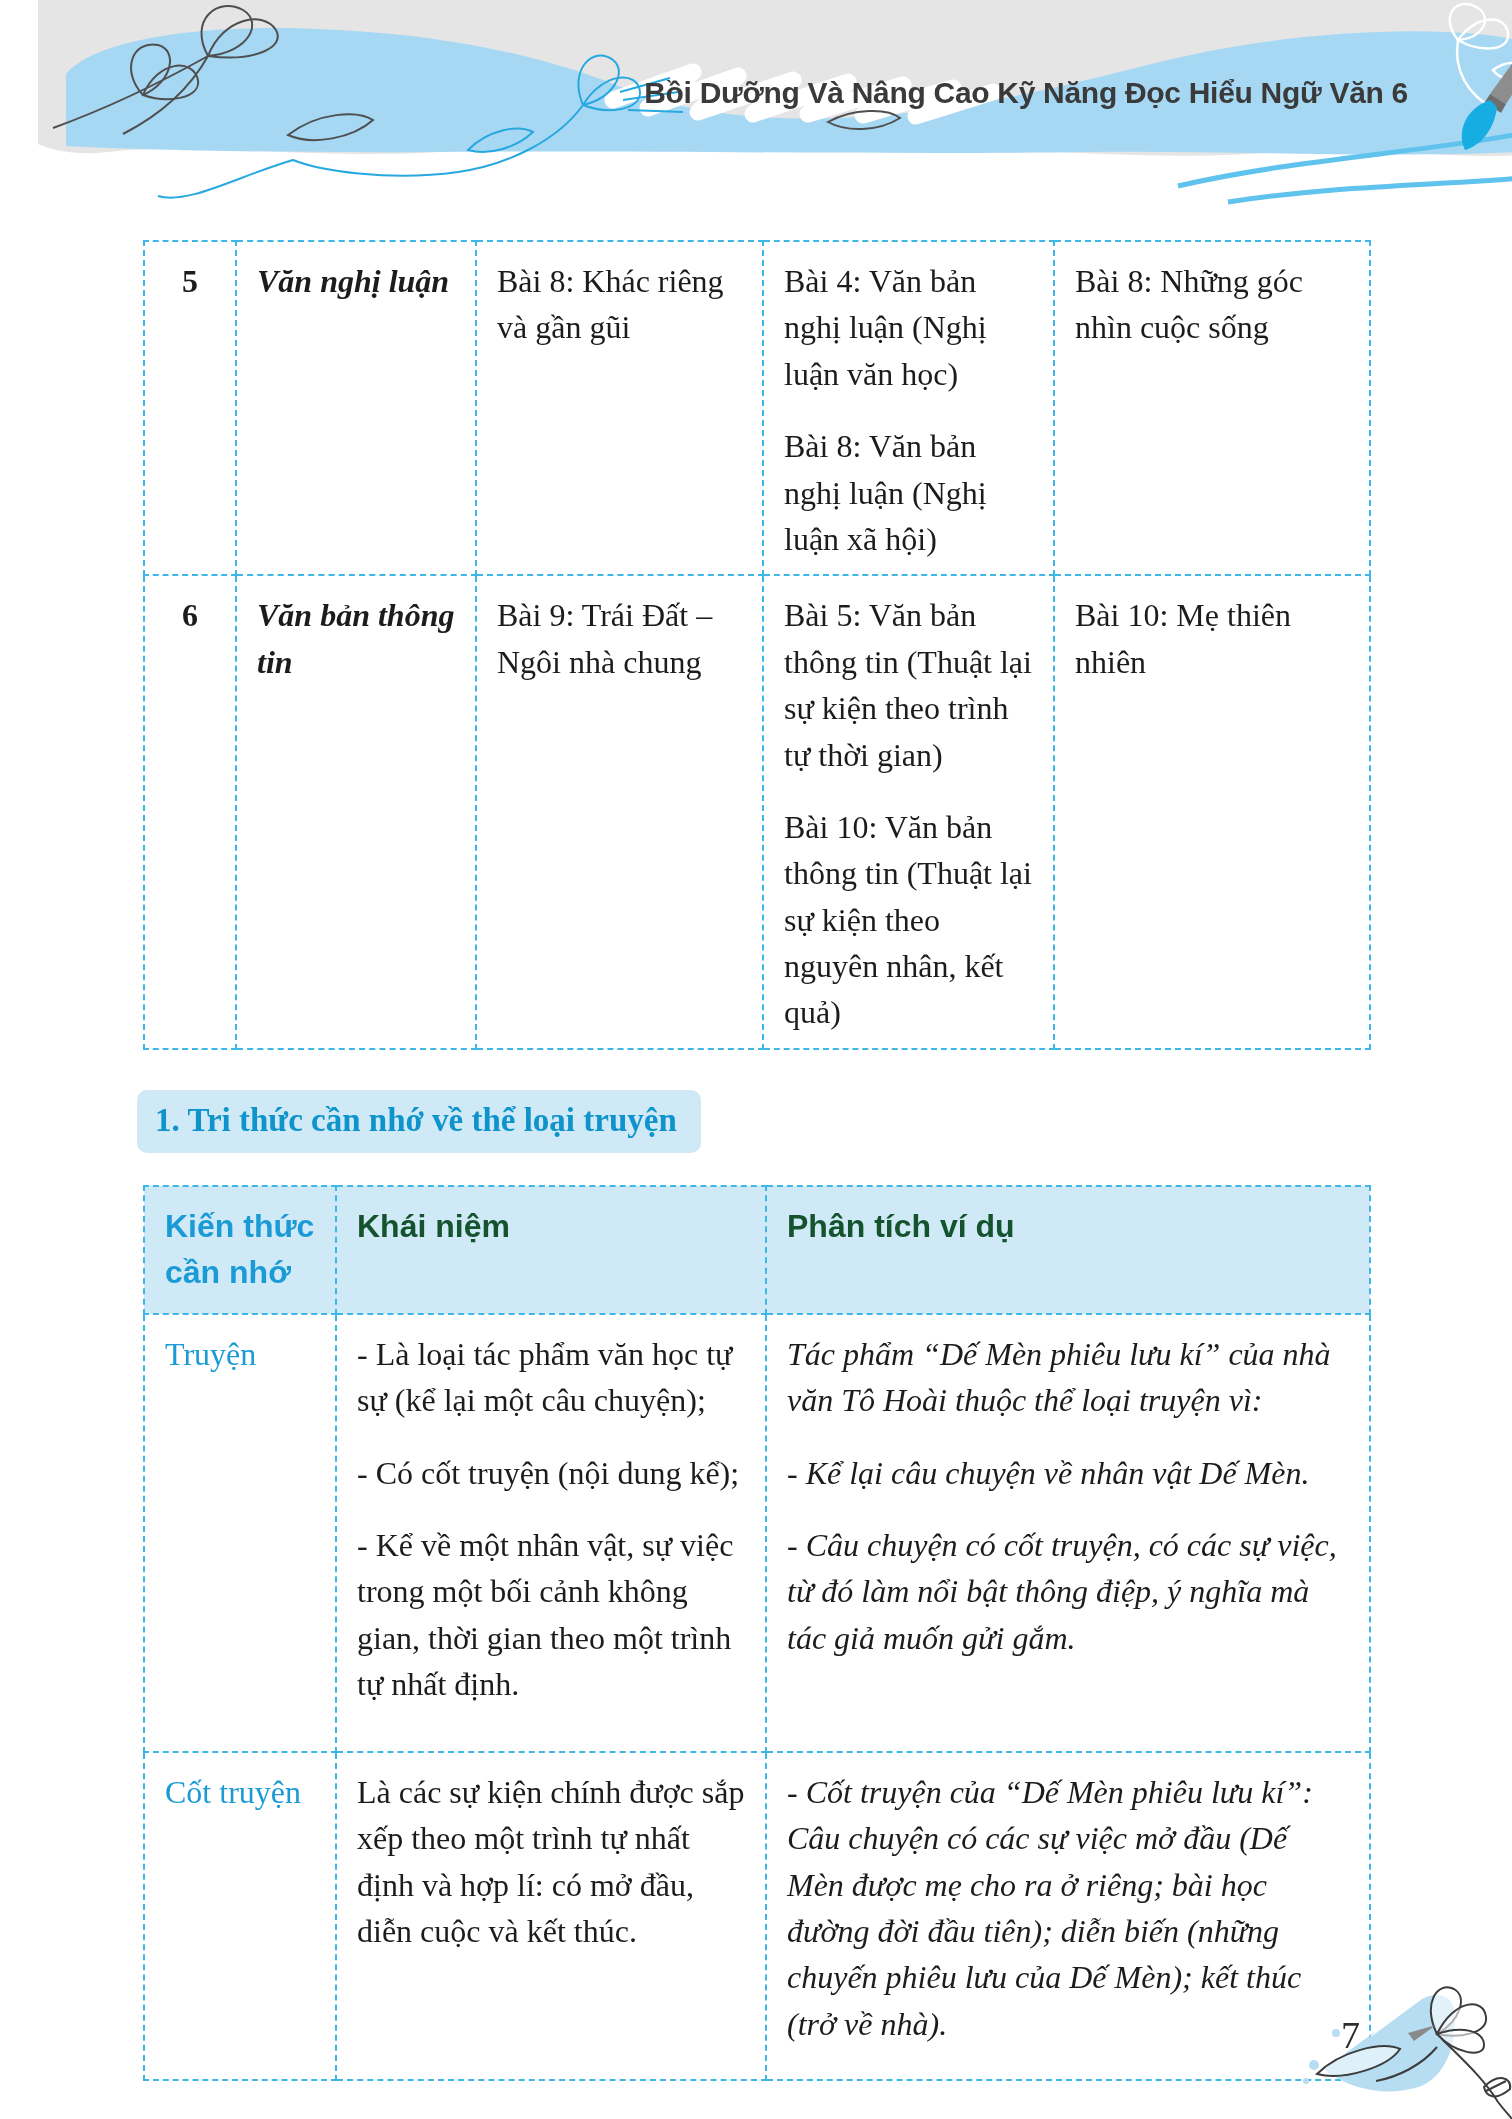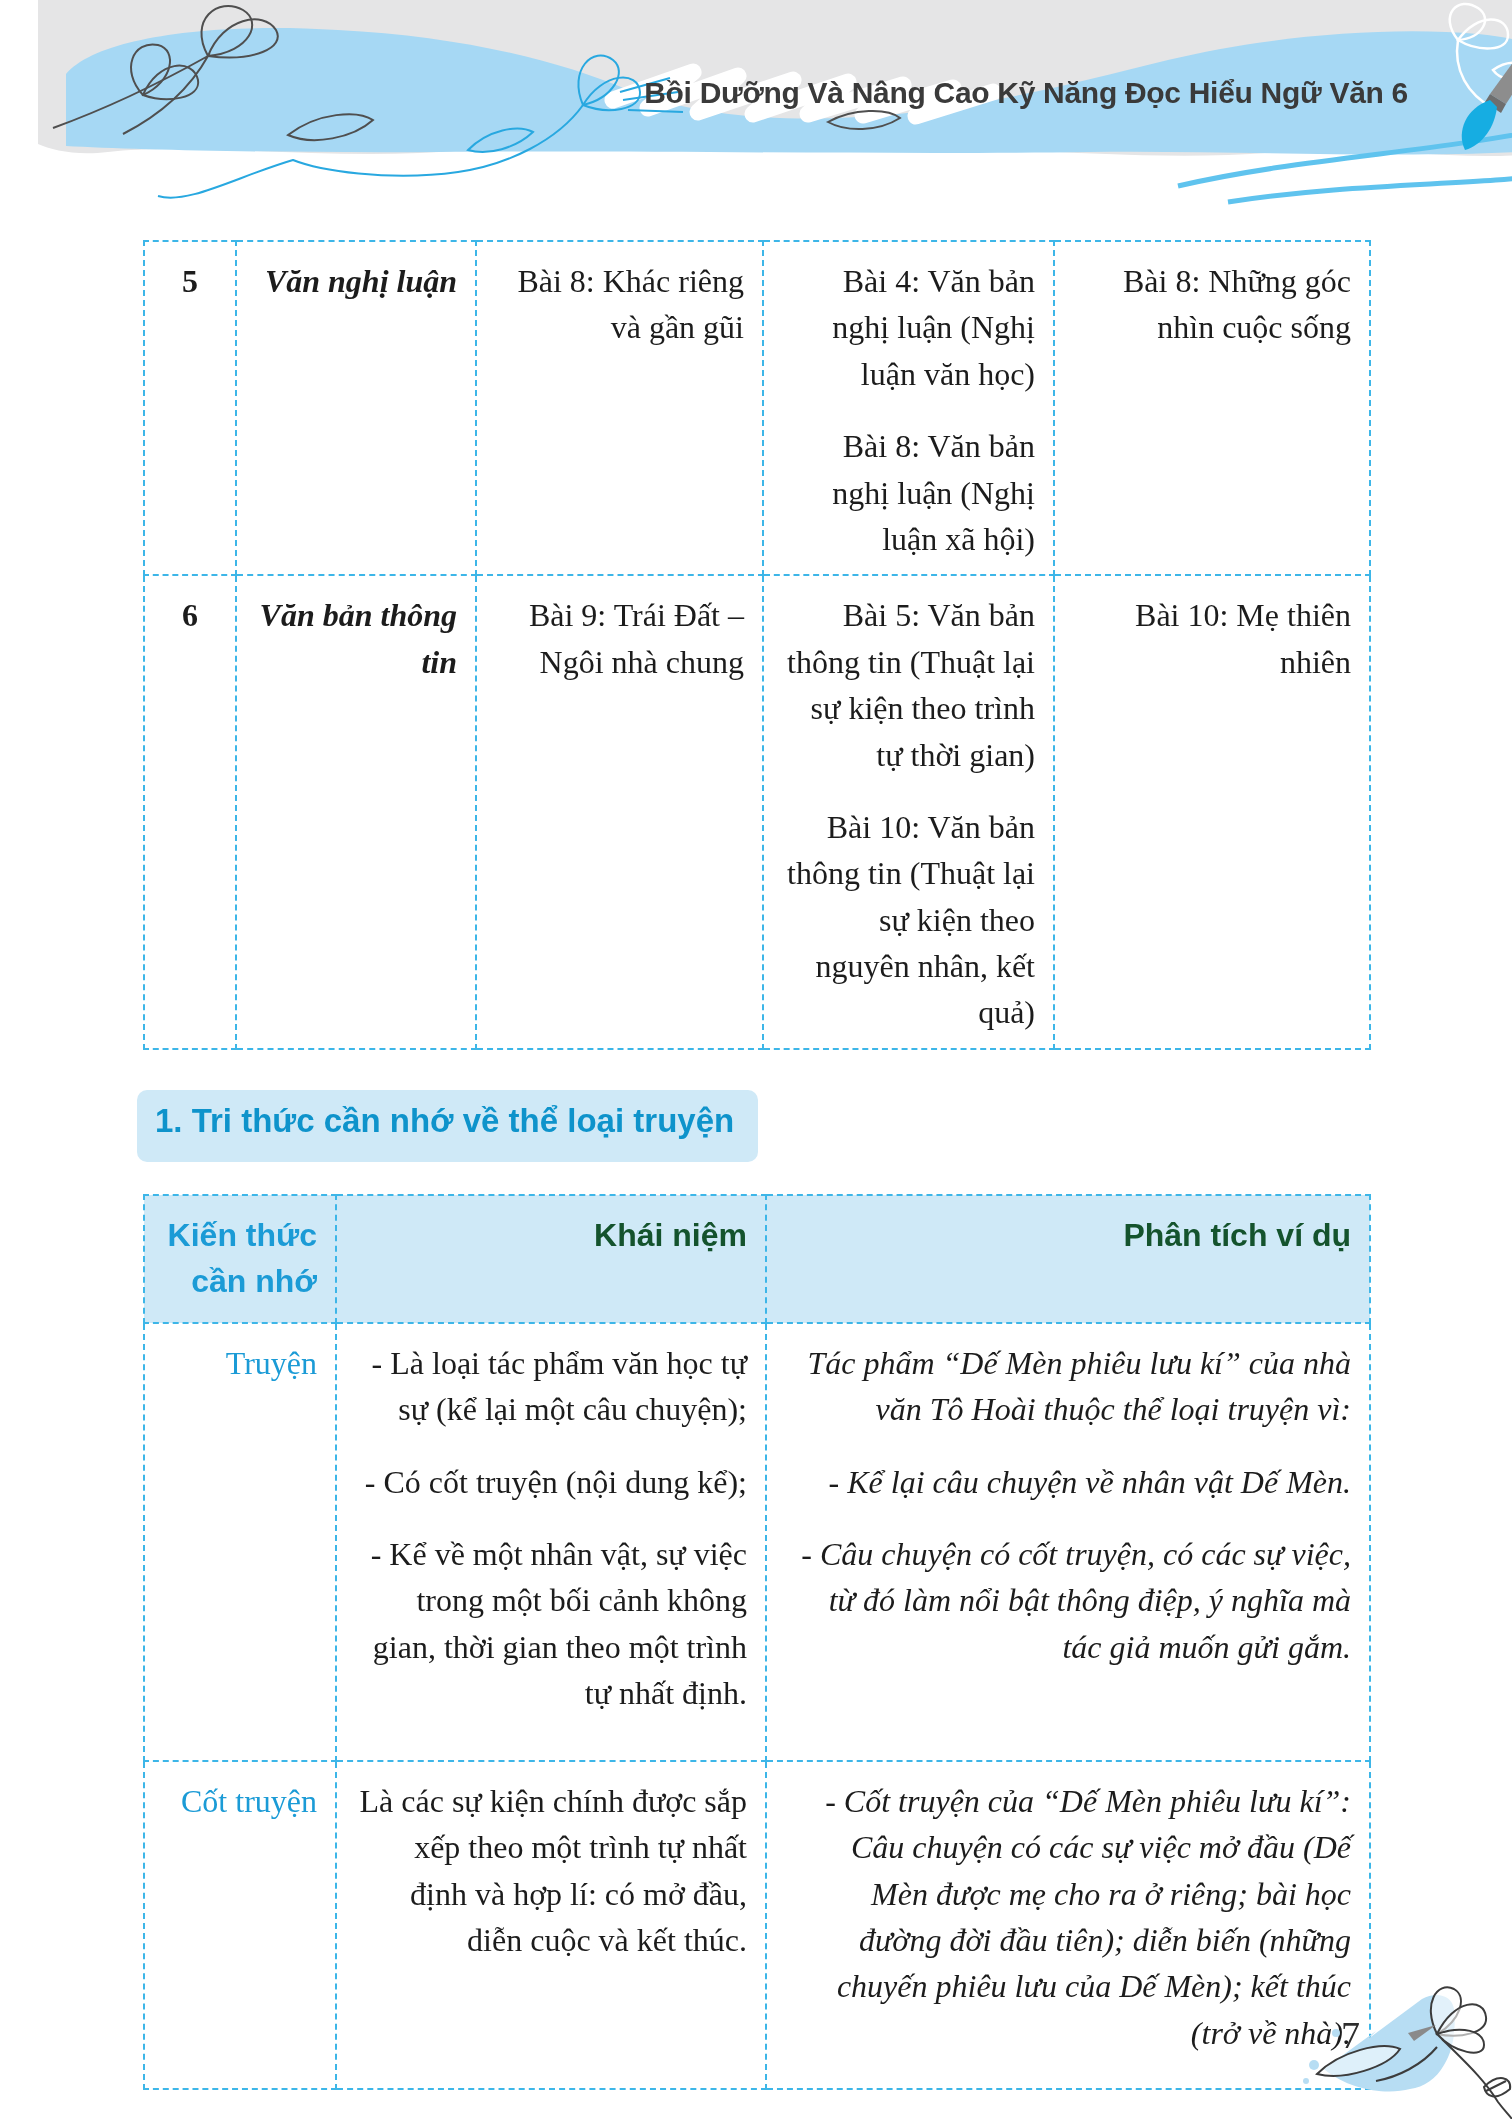--- a/index.html
+++ b/index.html
@@ -25,43 +25,43 @@
     position:absolute;top:76px;right:104px;
     font-family:"Liberation Sans", sans-serif;
     font-weight:bold;font-size:30px;letter-spacing:-0.3px;color:#3a3a3a;
     white-space:nowrap;
   }
   
   .content{position:absolute;top:0;left:143px;width:1226px;}
   table.tbl{border-collapse:collapse;width:1226px;table-layout:fixed;}
   table.tbl td, table.tbl th{
     border:2px dashed var(--line);
-    vertical-align:top;text-align:right;
+    vertical-align:top;text-align:left;
     padding:16px 18px 12px 20px;
     font-size:32px;line-height:1.45;
   }
   table.tbl p{margin:0 0 26px 0;}
   table.tbl p:last-child{margin-bottom:0;}
 
   .tbl1{margin-top:240px;}
   .tbl1 .c-idx{width:92px;text-align:center;font-weight:bold;padding-left:6px;padding-right:6px;}
   .tbl1 .c-genre{width:240px;font-weight:bold;font-style:italic;}
   .tbl1 .c-a{width:287px;}
   .tbl1 .c-b{width:291px;}
   .tbl1 .c-c{width:316px;}
   .tbl1 tr.r5 td{height:308px;}
   .tbl1 tr.r6 td{height:452px;}
 
   .section-heading{
     margin:40px 0 0 -6px;
     display:inline-block;
     background:var(--fill-blue);
     border-radius:10px;
-    padding:12px 24px 22px 18px;
-    font-family:Liberation Sans, sans-serif;
+    padding:12px 24px 14px 18px;
+    font-family:Liberation Serif, serif;
     font-weight:bold;font-size:33px;color:var(--accent);
   }
 
   .tbl2{margin-top:32px;}
   .tbl2 th{
     background:var(--fill-blue);
     font-family:"Liberation Sans", sans-serif;
     font-weight:bold;font-size:32px;color:#14532d;
     text-align:center;vertical-align:middle;
     height:128px;line-height:1.35;padding:10px 28px;

